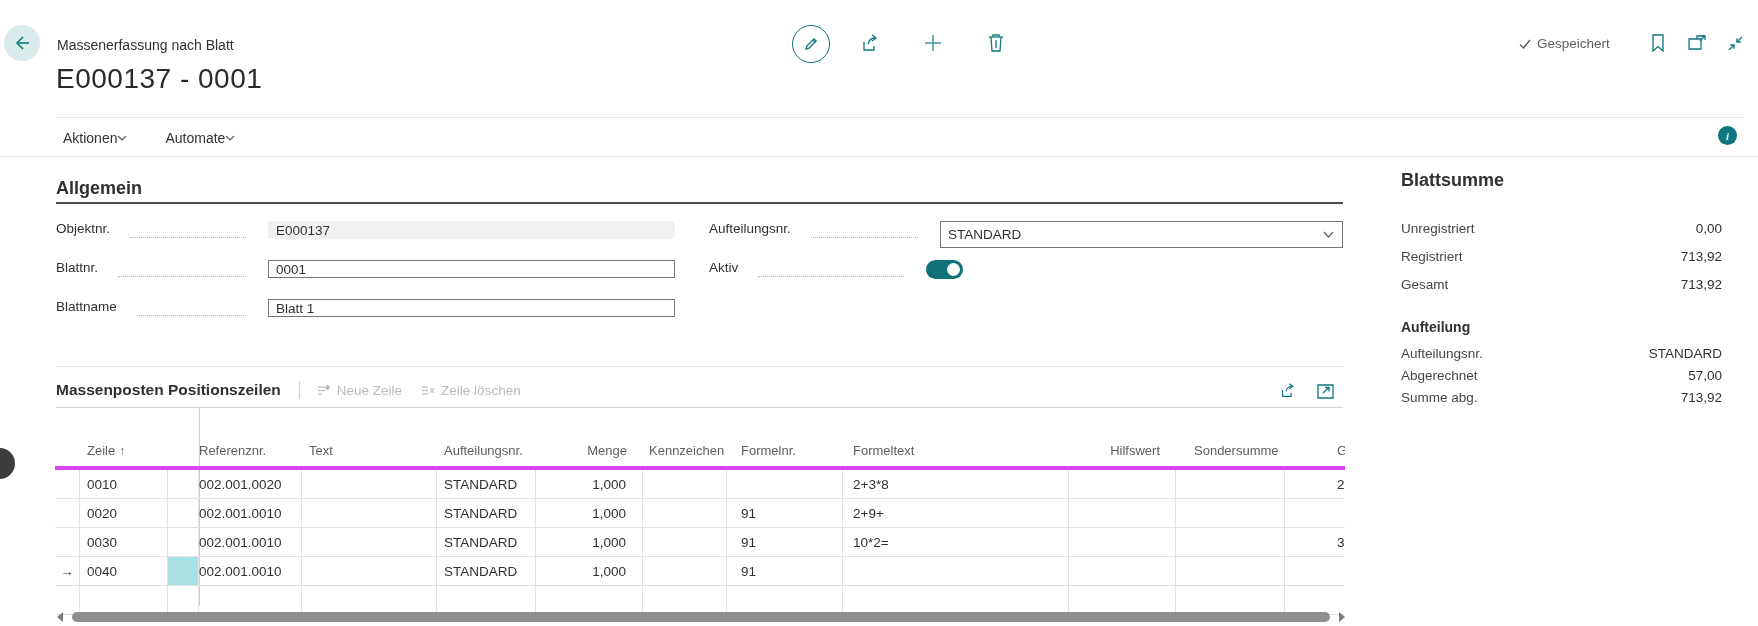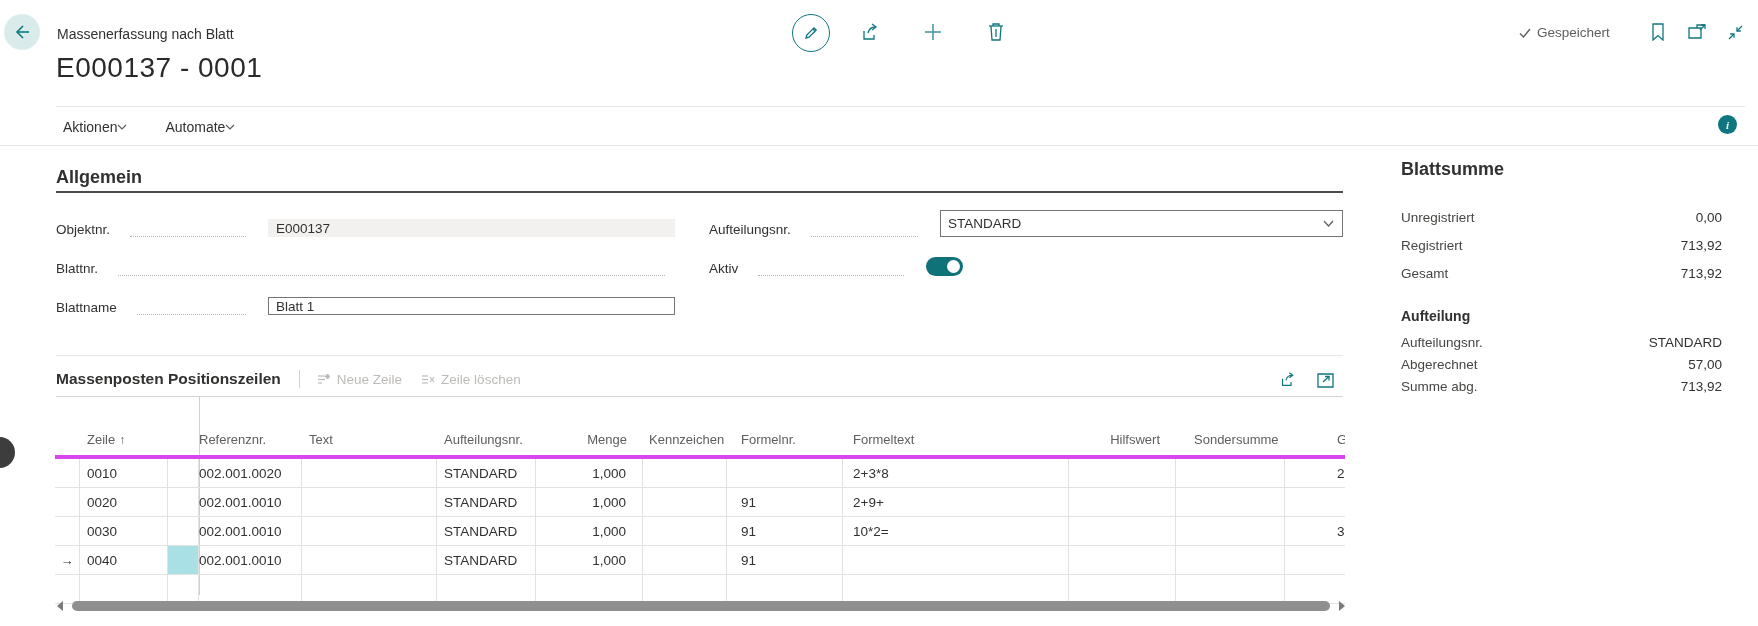--- a/index.html
+++ b/index.html
@@ -1,37 +1,37 @@
 <!DOCTYPE html>
 <html><head>
 <meta charset="utf-8">
 <style>
   html,body{margin:0;padding:0;background:#fff;}
   body{width:1758px;height:626px;position:relative;overflow:hidden;
        font-family:"Liberation Sans","DejaVu Sans",sans-serif;color:#323130;}
-  .abs{position:absolute;}
+  .abs{position:absolute;margin-top:11px;}
   svg{display:block;}
   
   .back-circle{left:4px;top:14px;width:36px;height:36px;border-radius:50%;
     background:#d9eceb;display:flex;align-items:center;justify-content:center;cursor:pointer;}
   .app-caption{left:57px;top:26px;font-size:14px;color:#323130;}
   .page-title{left:56px;top:52px;font-size:28px;font-weight:300;color:#2b2a29;letter-spacing:.5px;}
   .icon-btn{display:flex;align-items:center;justify-content:center;cursor:pointer;}
   .edit-circle{left:792px;top:14px;width:36px;height:36px;border-radius:50%;border:1px solid #0f767e;}
   .saved{left:1518px;top:25px;display:flex;align-items:center;gap:5px;color:#605e5c;font-size:13.5px;}
   .divider{height:1px;background:#e8e6e4;}
   .menu-row{left:63px;top:119px;display:flex;align-items:center;gap:38px;font-size:14px;color:#323130;}
   .menu-item{display:flex;align-items:center;cursor:pointer;}
   .info-circle{left:1718px;top:115px;width:19px;height:19px;border-radius:50%;background:#0e767e;
     color:#fff;font-size:11px;font-weight:700;display:flex;align-items:center;justify-content:center;
     font-family:"Liberation Serif","DejaVu Serif",serif;font-style:italic;cursor:pointer;}
   
   .sec-title{font-size:18px;font-weight:600;color:#323130;}
   .sec-underline{height:2px;background:#4d4b49;}
-  .field{display:flex;align-items:flex-end;height:27px;gap:12px;}
+  .field{display:flex;align-items:flex-start;height:27px;gap:12px;}
   .lbl{font-size:13.5px;color:#323130;white-space:nowrap;}
   .leader{flex:1;border-bottom:1px dotted #b8b5b2;height:58%;margin:0 10px 0 8px;}
   .tbox{box-sizing:border-box;height:18px;font-size:13.5px;color:#323130;padding:0 7px;
     border:1px solid #757575;background:#fff;font-family:inherit;}
   .tbox.disabled{background:#f2f1f0;border-color:#f2f1f0;}
   .combo{box-sizing:border-box;position:relative;height:27px;border:1px solid #757575;background:#fff;
     display:flex;align-items:center;padding:0 24px 0 7px;font-size:13.5px;cursor:pointer;}
   .combo .chev{position:absolute;right:8px;top:9px;}
   .toggle{width:37px;height:19px;border-radius:10px;background:#0e7278;position:relative;cursor:pointer;flex:none;}
   .toggle .knob{position:absolute;right:3px;top:3px;width:13px;height:13px;border-radius:50%;background:#fff;}
@@ -195,20 +195,21 @@
 <div class="abs sec-underline" style="left:56px;top:191px;width:1287px;"></div>
 
 <div class="abs field" style="left:56px;top:210px;width:619px;">
   <span class="lbl">Objektnr.</span>
   <span class="leader"></span>
   <input class="tbox disabled" style="width: 407px;" readonly="" value="E000137">
 </div>
 <div class="abs field" style="left:56px;top:249px;width:619px;">
   <span class="lbl">Blattnr.</span>
   <span class="leader"></span>
+  <input class="tbox" style="width: 407px;" value="0001">
 </div>
 <div class="abs field" style="left:56px;top:288px;width:619px;">
   <span class="lbl">Blattname</span>
   <span class="leader"></span>
   <input class="tbox" style="width: 407px;" value="Blatt 1">
 </div>
 
 <div class="abs field" style="left:709px;top:210px;width:634px;">
   <span class="lbl">Aufteilungsnr.</span>
   <span class="leader"></span>

